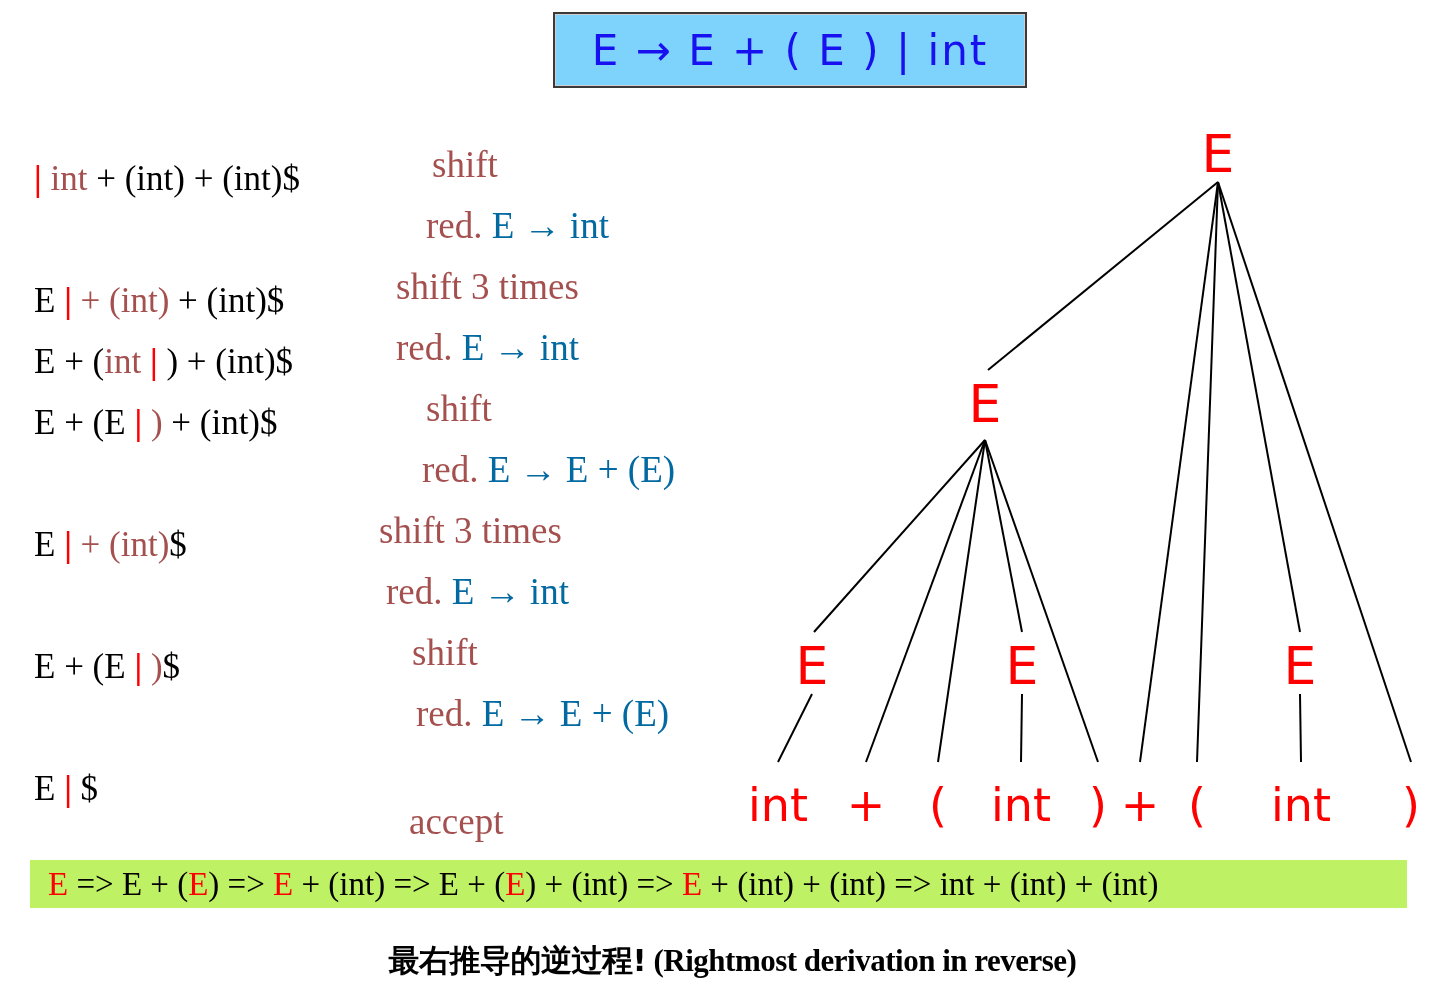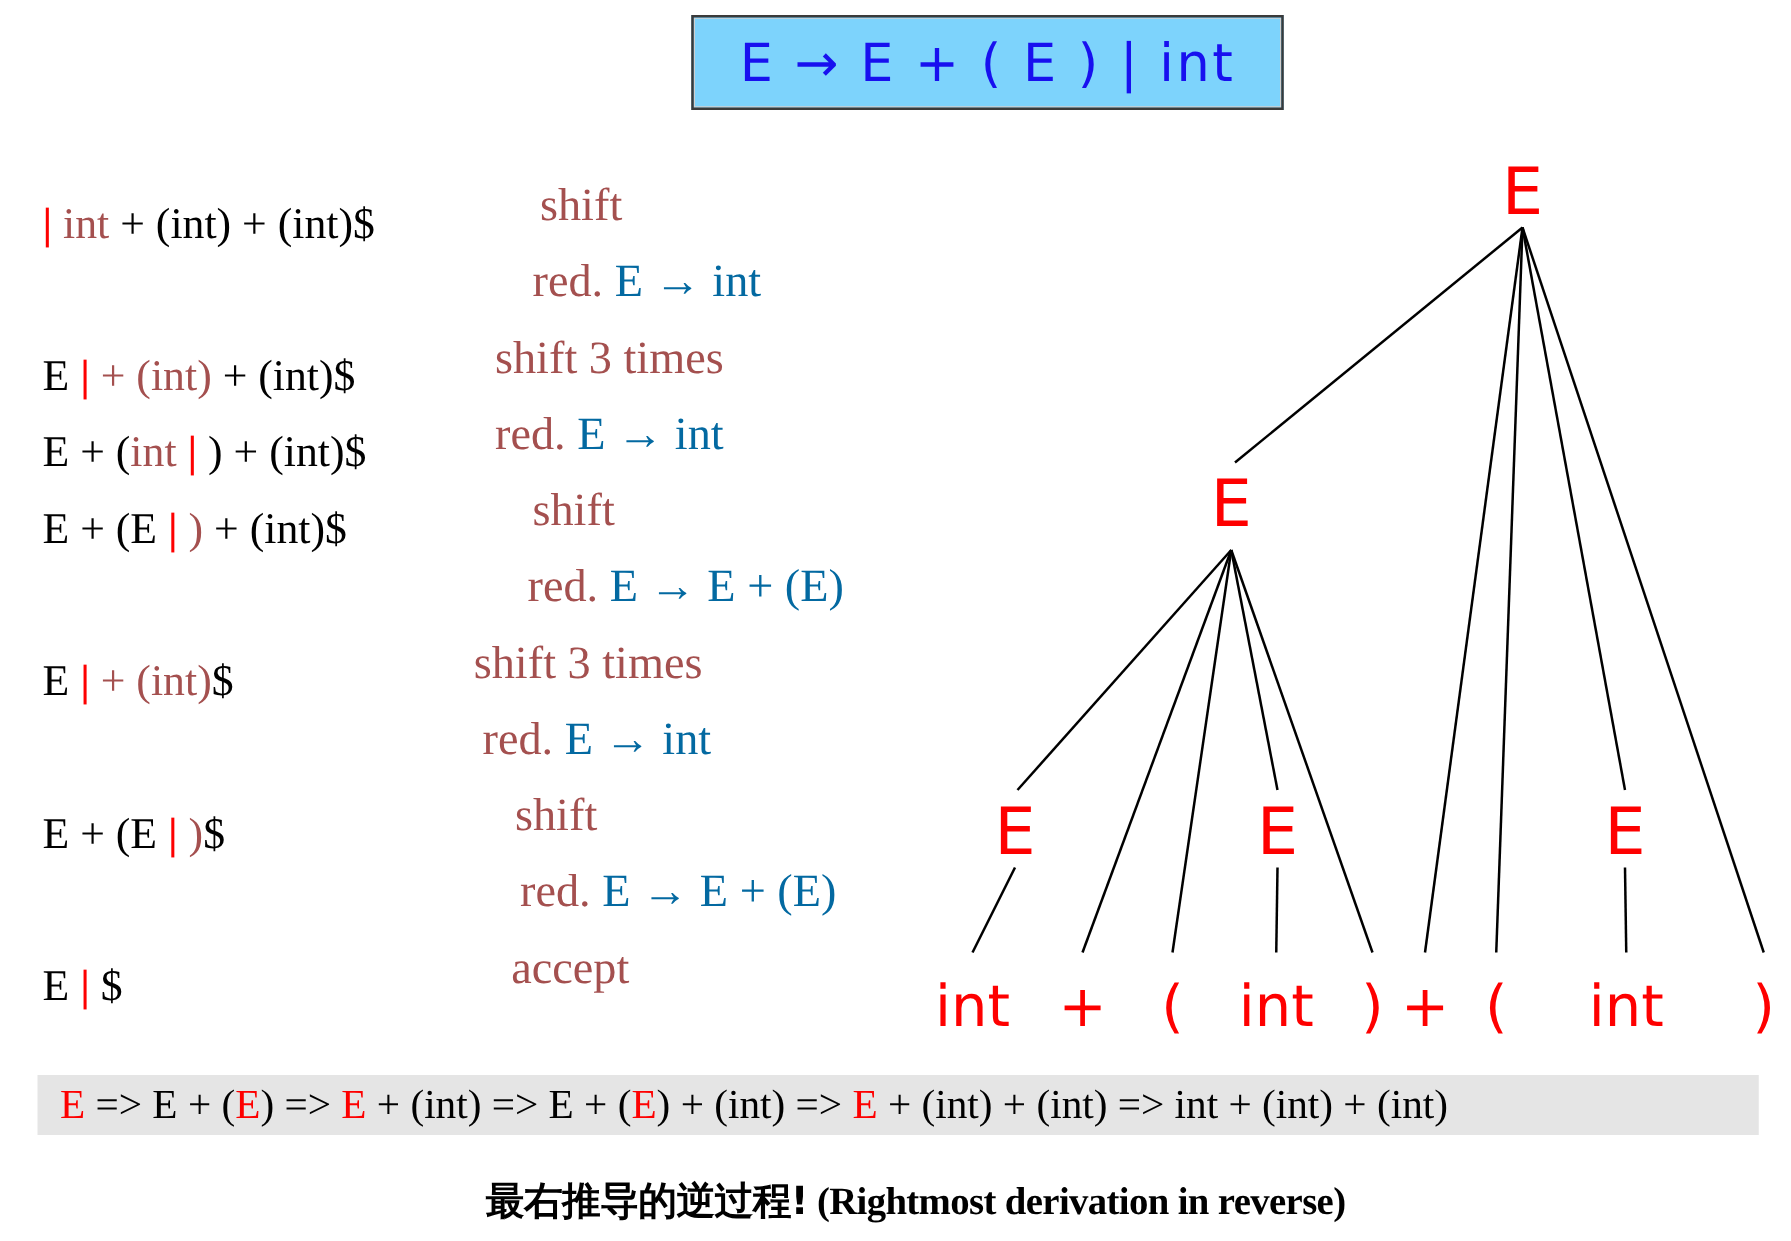--- a/index.html
+++ b/index.html
@@ -38,21 +38,21 @@
     font-size:37px;line-height:50px;color:#a4504f;
   }
   .c-red{color:#a4504f;}
   .c-black{color:#000;}
   .cursor{color:#fe0000;font-weight:bold;letter-spacing:0;}
   .blue{color:#0369a1;}
 
   
   #deriv-bar{
     position:absolute;left:30px;top:860px;width:1377px;height:48px;
-    background:#e5e5e5;
+    background:#bef264;
     display:flex;align-items:center;
   }
   #deriv-text{
     font-size:33px;color:#000;white-space:nowrap;padding-left:18px;
   }
   #deriv-text .hl{color:#fe0000;}
 
   
   #caption{
     position:absolute;left:0;top:940px;width:1433px;
@@ -122,21 +122,21 @@
     </div>
     <div class="step-row">
       <span class="cfg"><span class="c-black">E + (E </span><span class="cursor">|</span><span class="c-red"> )</span><span class="c-black">$</span></span>
       <span class="act" style="left: 378px;"><span class="c-red">shift</span></span>
     </div>
     <div class="step-row">
       <span class="act" style="left: 382px;"><span class="c-red">red. </span><span class="blue">E → E + (E)</span></span>
     </div>
     <div class="step-row">
       <span class="cfg"><span class="c-black">E </span><span class="cursor">|</span><span class="c-black"> $</span></span>
-      <span class="act" style="left: 375px;"><span class="c-red">accept</span></span>
+      <span class="act" style="left: 375px; margin-top: 47px;"><span class="c-red">accept</span></span>
     </div>
   </div>
 
 <div id="tree">
   <svg id="tree-svg" width="1433" height="993">
       <line x1="1218" y1="182" x2="988" y2="370" stroke="#000" stroke-width="2"></line>
       <line x1="1218" y1="182" x2="1140" y2="762" stroke="#000" stroke-width="2"></line>
       <line x1="1218" y1="182" x2="1197" y2="762" stroke="#000" stroke-width="2"></line>
       <line x1="1218" y1="182" x2="1300" y2="632" stroke="#000" stroke-width="2"></line>
       <line x1="1218" y1="182" x2="1411" y2="762" stroke="#000" stroke-width="2"></line>

